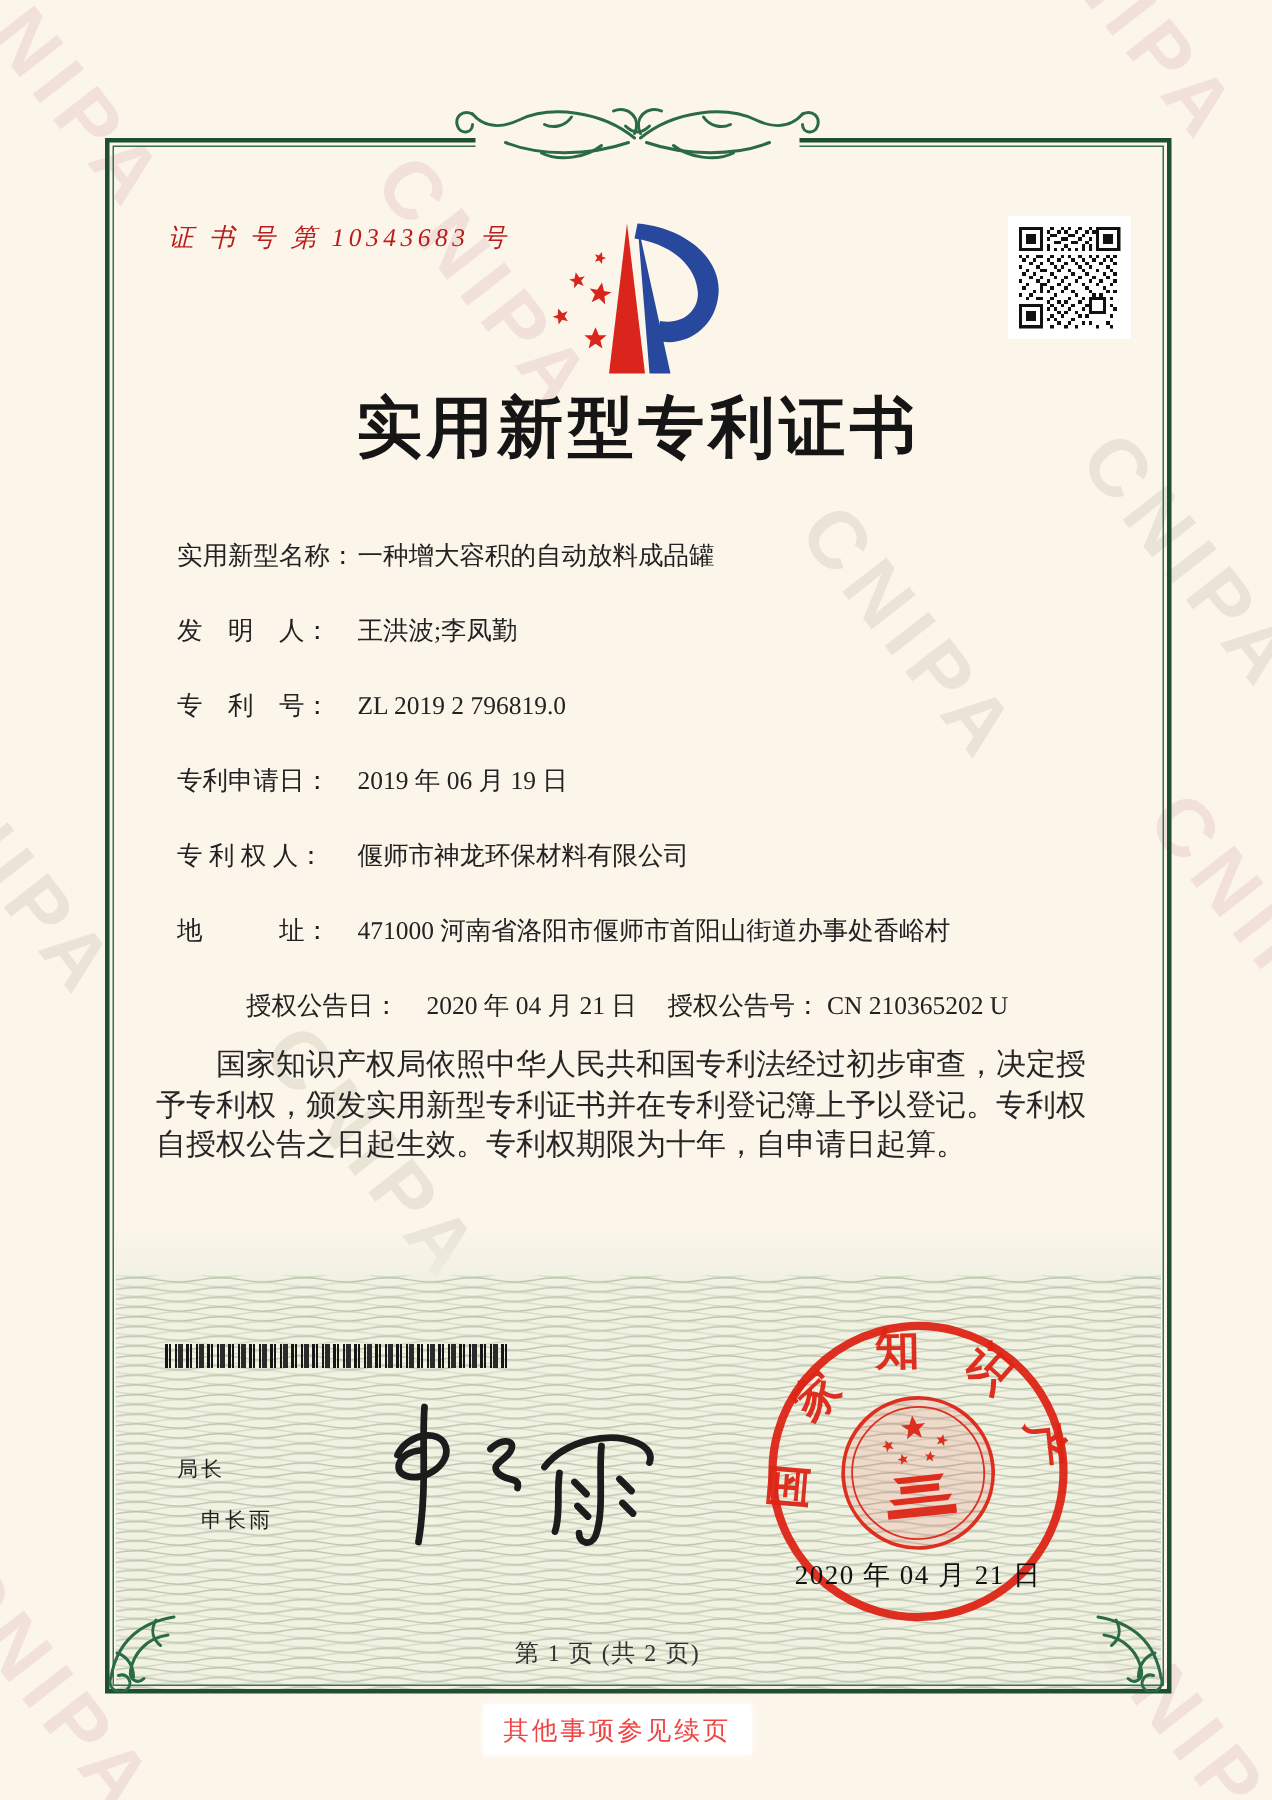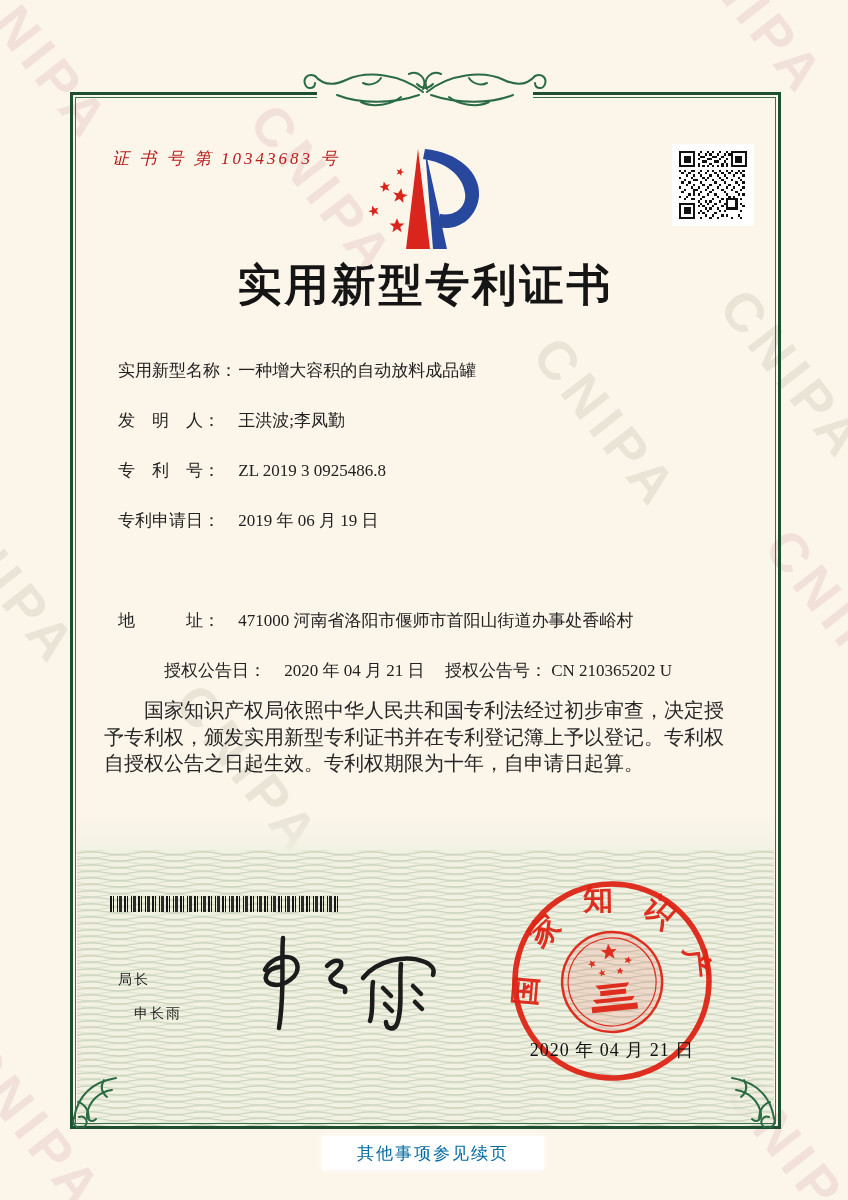--- a/index.html
+++ b/index.html
@@ -41,23 +41,23 @@
       #161616 0 2px,transparent 2px 3px,
       #161616 3px 4px,transparent 4px 7px,
       #161616 7px 8px,transparent 8px 9px,
       #2a2a2a 9px 12px,transparent 12px 14px);}
   .signer{font-size:14px;color:#1f1f1f;letter-spacing:2px;}
   .sig-svg{left:235px;top:932px;}
   .seal-svg{left:507px;top:876px;transform:rotate(-6deg);}
   .seal-date{left:512px;top:1038px;width:200px;text-align:center;font-size:18px;color:#111;
              letter-spacing:1px;white-space:nowrap;}
   .pageinfo{left:70px;top:1092px;width:670px;text-align:center;font-size:16px;color:#333;letter-spacing:1px;}
-  .contnote{left:322px;top:1136px;width:222px;height:34px;background:#ffffff;
+  .contnote{left:322px;top:1136px;width:179px;height:34px;background:#ffffff;
             display:flex;align-items:center;justify-content:center;
-            font-size:17px;color:#0369a1;letter-spacing:2px;box-shadow:0 0 6px rgba(255,255,255,.9);}
+            font-size:17px;color:#ef4444;letter-spacing:2px;box-shadow:0 0 6px rgba(255,255,255,.9);}
   .qr-box{left:672px;top:144px;width:82px;height:82px;background:#ffffff;}
   .qr-box svg{position:absolute;left:7px;top:7px;}
   .logo-svg{left:368px;top:146px;}
 </style>
 </head>
 <body>
 
 <div class="page">
 
   <div class="wm pink abs" style="left:-65px;top:32px;">CNIPA</div>
@@ -161,25 +161,29 @@
   <div class="abs frow" style="left:118px;top:359px;">
     <span class="flabel">实用新型名称：</span>
     <span class="fvalue">一种增大容积的自动放料成品罐</span>
   </div>
   <div class="abs frow" style="left:118px;top:409px;">
     <span class="flabel">发　明　人：</span>
     <span class="fvalue">王洪波;李凤勤</span>
   </div>
   <div class="abs frow" style="left:118px;top:459px;">
     <span class="flabel">专　利　号：</span>
-    <span class="fvalue">ZL 2019 3 0925486.8</span>
+    <span class="fvalue">ZL 2019 2 796819.0</span>
   </div>
   <div class="abs frow" style="left:118px;top:509px;">
     <span class="flabel">专利申请日：</span>
     <span class="fvalue">2019 年 06 月 19 日</span>
+  </div>
+  <div class="abs frow" style="left:118px;top:559px;">
+    <span class="flabel">专 利 权 人：</span>
+    <span class="fvalue">偃师市神龙环保材料有限公司</span>
   </div>
   <div class="abs frow" style="left:118px;top:609px;">
     <span class="flabel">地　　　址：</span>
     <span class="fvalue">471000 河南省洛阳市偃师市首阳山街道办事处香峪村</span>
   </div>
   <div class="abs frow" style="left:118px;top:659px;margin-left:46px;">
     <span class="flabel">授权公告日：</span>
     <span class="fvalue">2020 年 04 月 21 日</span>
   </div>
   <div class="abs frow" style="left:445px;top:659px;">
@@ -233,16 +237,17 @@
         <path d="M88 108 L122 108 L119 112 L91 112 Z"></path>
         <path d="M92 114 h26 v5 h-26 z"></path>
         <path d="M84 122 L126 122 L123 126 L87 126 Z"></path>
         <path d="M82 129 h46 v6 h-46 z"></path>
       </g>
     </g>
   </svg>
 
   <div class="abs seal-date">2020 年 04 月 21 日</div>
 
+  <div class="abs pageinfo">第 1 页 (共 2 页)</div>
 
   <div class="abs contnote">其他事项参见续页</div>
 
 </div>
 
 </body></html>

